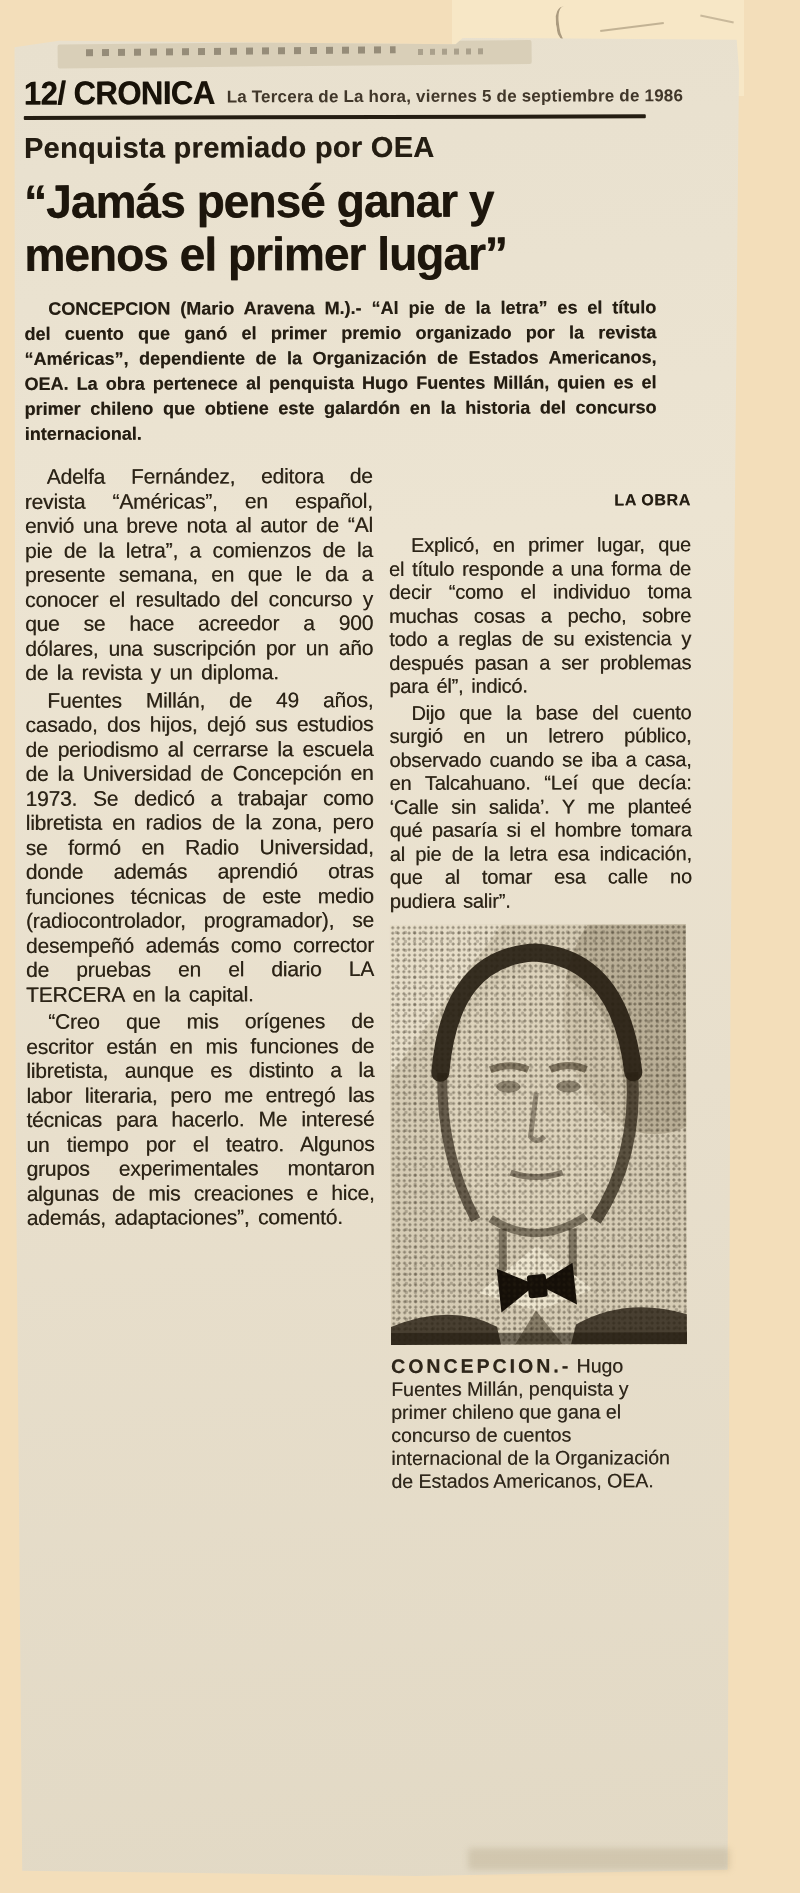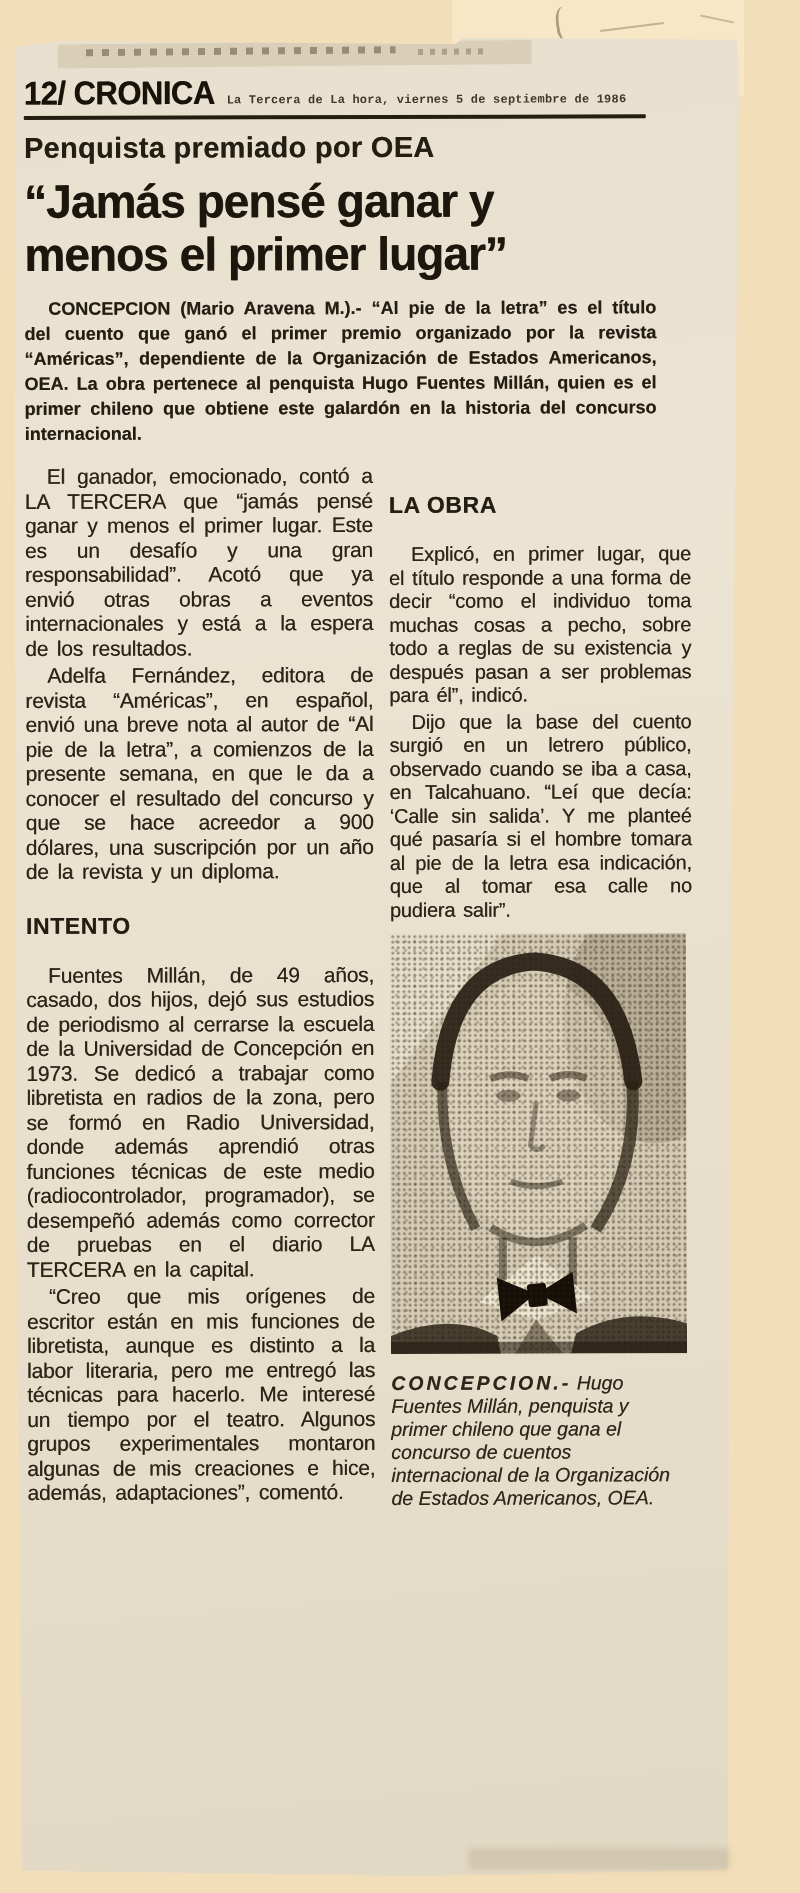--- a/index.html
+++ b/index.html
@@ -31,22 +31,22 @@
     border-radius:2px;transform:rotate(-0.4deg);}
   .remnant .dashes1{position:absolute;left:28px;top:5px;width:310px;height:7px;opacity:.65;
     background:repeating-linear-gradient(90deg,rgba(45,36,22,.6) 0 7px,transparent 7px 16px);}
   .remnant .dashes2{position:absolute;left:360px;top:8px;width:70px;height:6px;opacity:.5;
     background:repeating-linear-gradient(90deg,rgba(45,36,22,.55) 0 5px,transparent 5px 12px);}
 
   .header{display:flex;align-items:flex-end;gap:12px;margin-top:28px;}
   .section-label{font-size:31px;font-weight:800;letter-spacing:-.5px;color:#181208;
     transform:scaleY(1.06);transform-origin:bottom left;white-space:nowrap;
     text-shadow:.4px 0 0 rgba(24,18,8,.8);}
-  .edition{font-size:12px;font-weight:700;color:#41372a;padding-bottom:5px;letter-spacing:.2px;
-    white-space:nowrap;font-family:Liberation Mono, monospace;}
+  .edition{font-size:17px;font-weight:700;color:#41372a;padding-bottom:5px;letter-spacing:.2px;
+    white-space:nowrap;}
   .header-rule{height:4px;background:#241d12;width:622px;margin-top:3px;border-radius:1px;}
 
   .kicker{font-size:29px;font-weight:700;color:#241d12;margin-top:12px;letter-spacing:.3px;
     text-shadow:.3px 0 0 rgba(36,29,18,.7);}
 
   .headline{font-size:47px;font-weight:800;line-height:1.13;letter-spacing:-1px;color:#1d160c;
     margin-top:10px;transform:scaleX(.98);transform-origin:left;
     text-shadow:.5px 0 0 rgba(29,22,12,.85);}
 
   .lead{font-size:18px;font-weight:700;line-height:25px;text-align:justify;color:#241d12;
@@ -54,33 +54,33 @@
     text-shadow:.3px 0 0 rgba(36,29,18,.6);}
 
   .columns{display:flex;gap:16px;margin-top:14px;align-items:flex-start;}
   .col-left{width:348px;}
   .col-right{width:302px;}
   .par{font-size:21px;line-height:24.5px;text-align:justify;color:#2b2316;text-indent:22px;
     margin:0 0 3px 0;word-spacing:3px;letter-spacing:-.2px;hyphens:auto;
     text-shadow:.35px 0 0 rgba(43,35,22,.65);}
   .col-right .par{font-size:20px;line-height:23.5px;word-spacing:2.5px;}
   .par.no-indent{text-indent:0;}
-  .subhead{text-align:left;font-weight:800;font-size:23px;letter-spacing:.6px;
+  .subhead{text-align:right;font-weight:800;font-size:16px;letter-spacing:.6px;
     margin:28px 0 24px;color:#241d12;text-shadow:.3px 0 0 rgba(36,29,18,.7);}
 
   
   .photo{margin-top:12px;width:296px;height:420px;position:relative;background:#d6ccb5;overflow:hidden;}
   .photo svg{position:absolute;inset:0;}
   .dots1,.dots2{position:absolute;inset:0;pointer-events:none;}
   .dots1{background-image:radial-gradient(rgba(40,32,18,.85) 1.1px,transparent 1.8px);
     background-size:5.5px 5.5px;opacity:.5;}
   .dots2{background-image:radial-gradient(rgba(40,32,18,.6) 1.3px,transparent 2.1px);
     background-size:9px 9px;background-position:2px 3px;opacity:.4;}
 
-  .caption{margin-top:18px;font-style:italic;font-size:19.5px;line-height:23px;color:#2e261a;
+  .caption{margin-top:10px;font-size:19.5px;line-height:23px;color:#2e261a;
     width:286px;text-shadow:.3px 0 0 rgba(46,38,26,.6);}
   .caption .dateline{letter-spacing:3px;font-weight:700;}
 
   
   .ghost{position:absolute;left:468px;top:1848px;width:262px;height:22px;
     background:rgba(160,142,108,.25);filter:blur(3px);border-radius:4px;}
 </style>
 </head>
 <body>
 
@@ -107,23 +107,21 @@
   <div class="headline">
     <div>“Jamás pensé ganar y</div>
     <div>menos el primer lugar”</div>
   </div>
 
   <p class="lead">CONCEPCION (Mario Aravena M.).- “Al pie de la letra” es el título del cuento que ganó el primer premio organizado por la revista “Américas”, dependiente de la Organización de Estados Americanos, OEA. La obra pertenece al penquista Hugo Fuentes Millán, quien es el primer chileno que obtiene este galardón en la historia del concurso internacional.</p>
 
   <div class="columns">
 
     <div class="col-left">
-      <p class="par">El ganador, emocionado, contó a LA TERCERA que “jamás pensé ganar y menos el primer lugar. Este es un desafío y una gran responsabilidad”. Acotó que ya envió otras obras a eventos internacionales y está a la espera de los resultados.</p>
       <p class="par">Adelfa Fernández, editora de revista “Américas”, en español, envió una breve nota al autor de “Al pie de la letra”, a comienzos de la presente semana, en que le da a conocer el resultado del concurso y que se hace acreedor a 900 dólares, una suscripción por un año de la revista y un diploma.</p>
-      <div class="subhead">INTENTO</div>
       <p class="par">Fuentes Millán, de 49 años, casado, dos hijos, dejó sus estudios de periodismo al cerrarse la escuela de la Universidad de Concepción en 1973. Se dedicó a trabajar como libretista en radios de la zona, pero se formó en Radio Universidad, donde además aprendió otras funciones técnicas de este medio (radiocontrolador, programador), se desempeñó además como corrector de pruebas en el diario LA TERCERA en la capital.</p>
       <p class="par">“Creo que mis orígenes de escritor están en mis funciones de libretista, aunque es distinto a la labor literaria, pero me entregó las técnicas para hacerlo. Me interesé un tiempo por el teatro. Algunos grupos experimentales montaron algunas de mis creaciones e hice, además, adaptaciones”, comentó.</p>
     </div>
 
     <div class="col-right">
       <div class="subhead">LA OBRA</div>
       <p class="par">Explicó, en primer lugar, que el título responde a una forma de decir “como el individuo toma muchas cosas a pecho, sobre todo a reglas de su existencia y después pasan a ser problemas para él”, indicó.</p>
       <p class="par">Dijo que la base del cuento surgió en un letrero público, observado cuando se iba a casa, en Talcahuano. “Leí que decía: ‘Calle sin salida’. Y me planteé qué pasaría si el hombre tomara al pie de la letra esa indicación, que al tomar esa calle no pudiera salir”.</p>
 
       <div class="photo">

